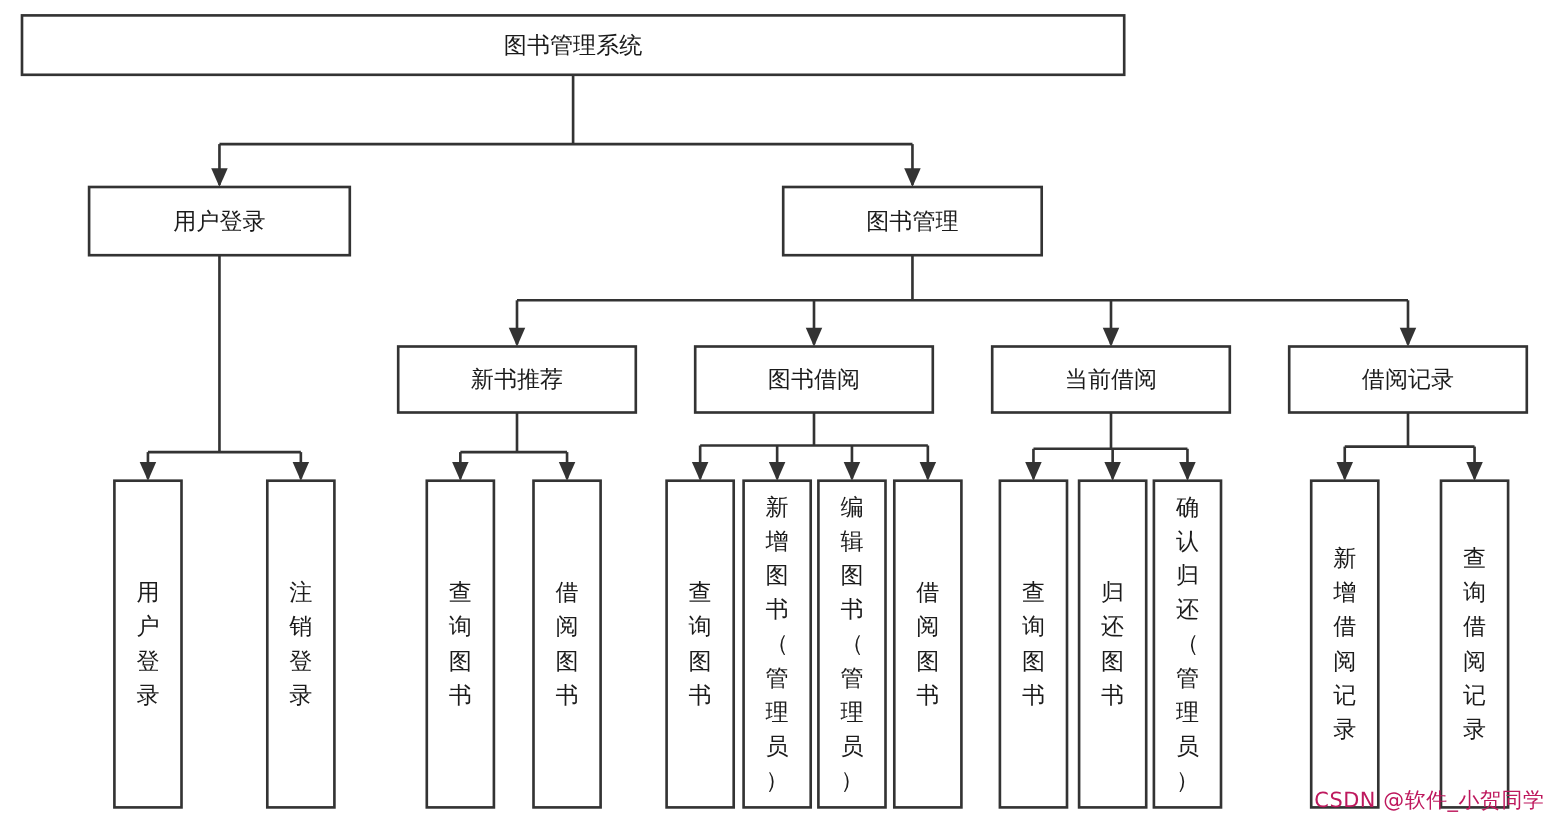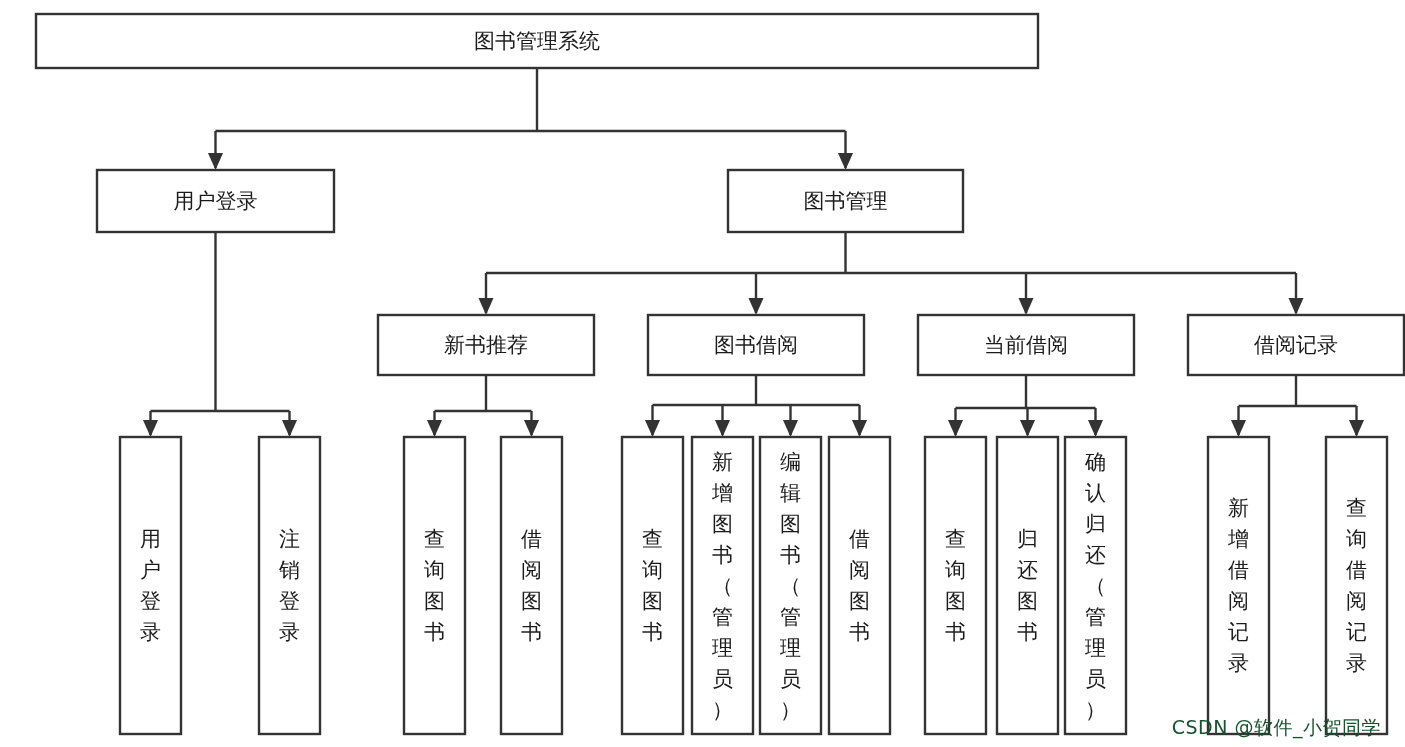--- a/index.html
+++ b/index.html
@@ -9,21 +9,21 @@
   }
   body {
     width: 1405px;
     height: 747px;
     font-family: "DejaVu Sans", "Liberation Sans", sans-serif;
     overflow: hidden;
     position: relative;
   }
   #diagram-root {
     position: absolute;
-    left: 16px;
+    left: 0;
     top: 0;
     width: 1197px;
     height: 747px;
   }
   svg.diagram {
     display: block;
     width: 1405px;
     height: 747px;
   }
   .node-box {
@@ -49,25 +49,25 @@
     dominant-baseline: middle;
   }
   .node-label-vertical {
     font-family: "DejaVu Sans", "Liberation Sans", sans-serif;
     font-size: 21px;
     fill: #1b1b1b;
     text-anchor: middle;
   }
   .watermark {
     position: absolute;
-    right: 24px;
+    right: 1px;
     bottom: 6px;
     font-family: "DejaVu Sans", "Liberation Sans", sans-serif;
     font-size: 19px;
-    color: #14532d;
+    color: #be185d;
     letter-spacing: 0.5px;
     white-space: nowrap;
     pointer-events: none;
   }
 </style>
 </head>
 <body>
 
 <div id="diagram-root">
   <svg class="diagram" viewBox="0 0 1405 747">

